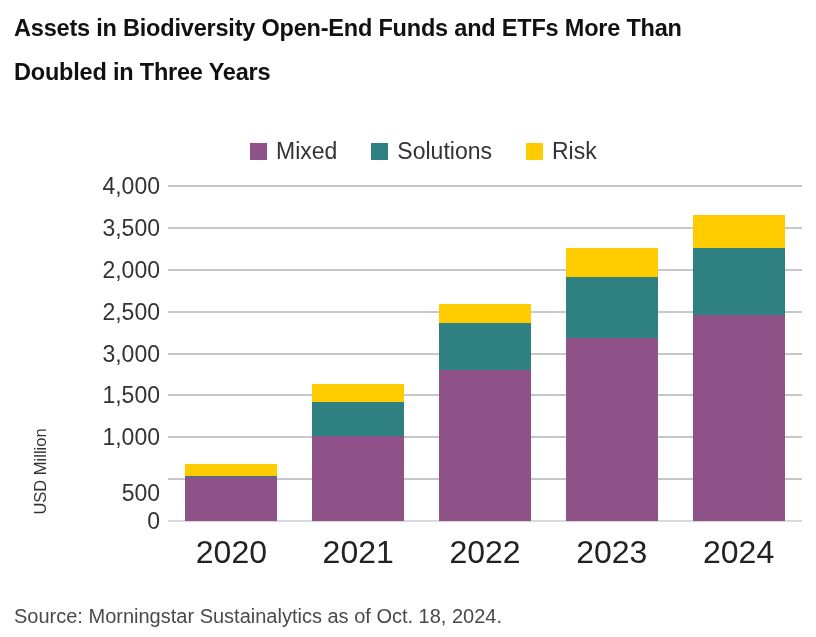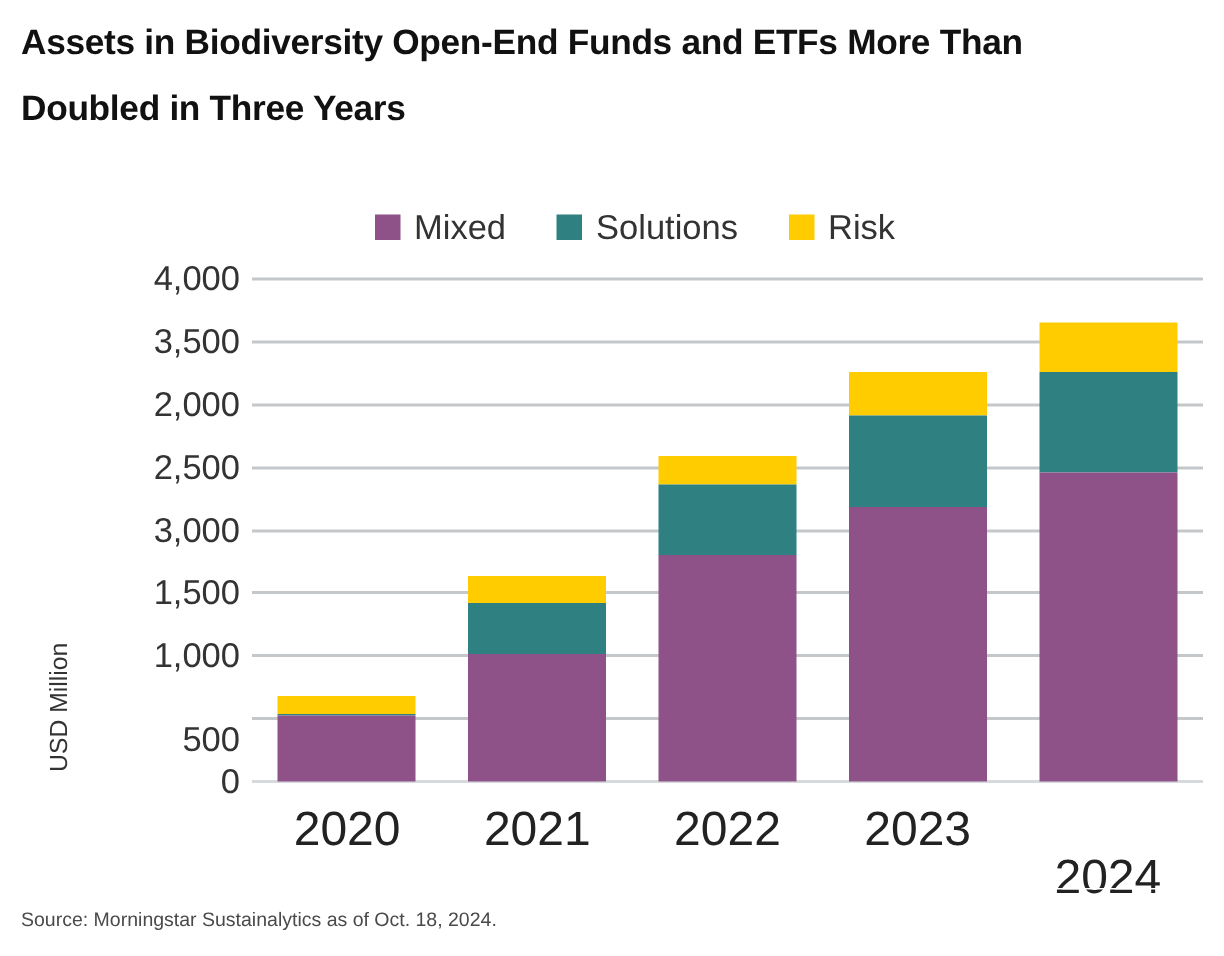--- a/index.html
+++ b/index.html
@@ -157,21 +157,21 @@
     left: 0;
     top: 592px;
     width: 816px;
     height: 1px;
     background: #ffffff;
   }
   #source-note {
     position: absolute;
     left: 14px;
     top: 605px;
-    font-size: 13px;
+    font-size: 20px;
     color: #4a4a4a;
     white-space: nowrap;
   }
 </style>
 </head>
 <body>
 
 <div id="chart-title">Assets in Biodiversity Open-End Funds and ETFs More Than
 Doubled in Three Years</div>
 
@@ -250,19 +250,19 @@
         <div class="bar-seg" title="Risk 2024: 390" style="height: 32.6625px; background: rgb(255, 204, 0);"></div>
       </div>
     </div>
   </div>
 
 <div id="x-labels">
     <div class="x-label" style="left: 0px; width: 126.8px;">2020</div>
     <div class="x-label" style="left: 126.8px; width: 126.8px;">2021</div>
     <div class="x-label" style="left: 253.6px; width: 126.8px;">2022</div>
     <div class="x-label" style="left: 380.4px; width: 126.8px;">2023</div>
-    <div class="x-label" style="left: 507.2px; width: 126.8px; margin-top: 32px;">2024</div>
+    <div class="x-label" style="left: 507.2px; width: 126.8px;">2024</div>
   </div>
 
 <div id="y-axis-title">USD Million</div>
 
 <div id="source-rule"></div>
 <div id="source-note">Source: Morningstar Sustainalytics as of Oct. 18, 2024.</div>
 
 </body></html>

